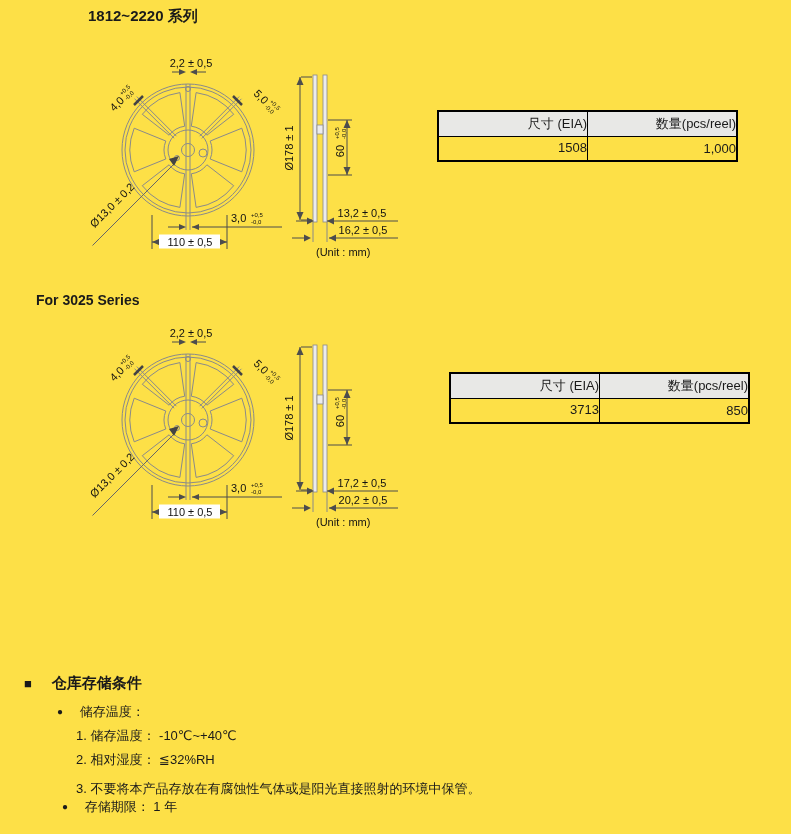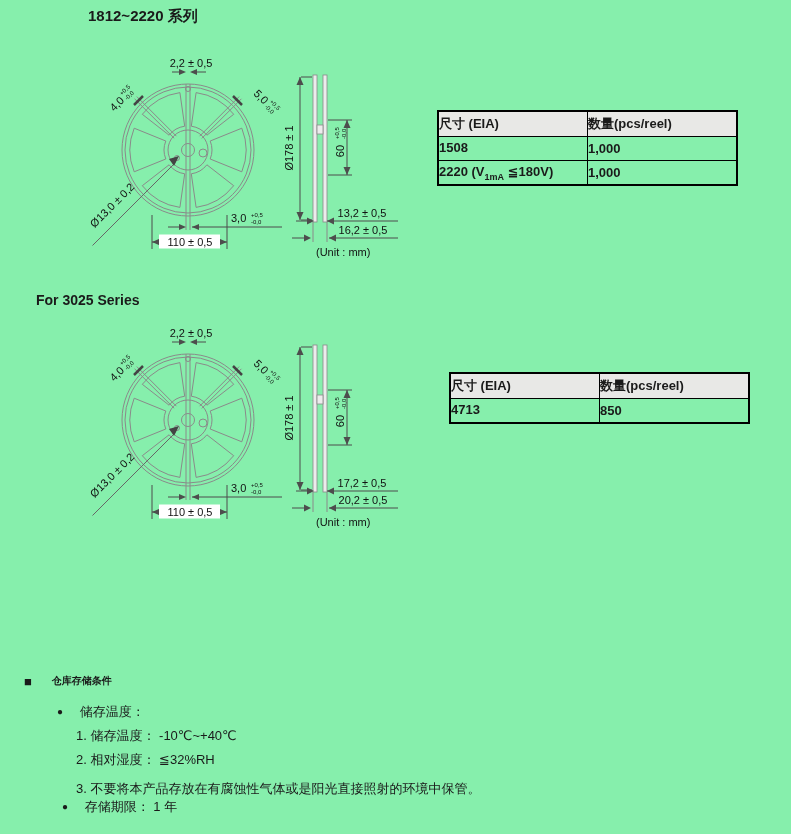--- a/index.html
+++ b/index.html
@@ -1,41 +1,41 @@
 <!DOCTYPE html>
 <html><head>
 <meta charset="utf-8">
 <style>
   html,body{margin:0;padding:0;background:#ffffff;}
   body{font-family:"Liberation Sans","DejaVu Sans",sans-serif;color:#1a1a1a;}
-  .page{position:relative;width:791px;height:834px;background:#86efac;overflow:hidden;}
+  .page{position:relative;width:791px;height:834px;background:#fde047;overflow:hidden;}
 
   .doc-title{position:absolute;left:88px;top:7px;font-size:15px;font-weight:bold;}
   .series2-title{position:absolute;left:36px;top:292px;font-size:14px;font-weight:bold;}
 
   .drawing{position:absolute;left:20px;width:380px;height:230px;}
   #drawing1{top:45px;}
   #drawing2{top:315px;}
   svg text{fill:#111;font-family:"Liberation Sans","DejaVu Sans",sans-serif;}
 
   .qty-table{position:absolute;border-collapse:collapse;table-layout:fixed;}
   #table1{left:437px;top:110px;}
   #table2{left:449px;top:372px;}
-  .qty-table td,.qty-table th{border:1px solid #000;text-align:left;vertical-align:middle;
-      font-size:13px;font-weight:bold;padding:0;height:23px;}
+  .qty-table td,.qty-table th{border:1px solid #000;text-align:right;vertical-align:middle;
+      font-size:13px;font-weight:normal;padding:0;height:23px;}
   .qty-table th{background:#e8e8e6;height:24px;}
   .qty-table{border:2px solid #000;}
   .col-size{width:148px;}
   .col-qty{width:148px;}
   .qty-table sub{font-size:9px;}
 
   .storage{position:absolute;left:0;top:674px;width:791px;}
   .st-heading-row{position:absolute;left:24px;top:0;display:flex;align-items:center;}
   .sq-bullet{display:inline-block;font-size:13px;line-height:13px;margin-right:20px;}
-  .st-heading{font-size:10px;font-weight:bold;}
+  .st-heading{font-size:15px;font-weight:bold;}
   .st-row{position:absolute;font-size:13px;}
   .round-bullet{font-size:10px;margin-right:13px;vertical-align:1px;}
   .st-cond{left:57px;top:29px;}
   .st-item{left:76px;}
   .st-item1{top:53px;}
   .st-item2{top:77px;}
   .st-item3{top:106px;}
   .st-period{left:62px;top:124px;}
 </style>
 </head>
@@ -170,24 +170,20 @@
   <table id="table1" class="qty-table">
     <tbody>
         <tr>
       <th class="col-size">尺寸 (EIA)</th>
       <th class="col-qty">数量(pcs/reel)</th>
     </tr>
     <tr>
       <td><span>1508</span><sub></sub><span></span></td>
       <td>1,000</td>
     </tr>
-    <tr>
-      <td><span>2220 (V</span><sub>1mA</sub><span> ≦180V)</span></td>
-      <td>1,000</td>
-    </tr>
   </tbody>
     </table>
 
   <div class="series2-title">For 3025 Series</div>
 
   <svg id="drawing2" class="drawing" viewBox="0 0 380 230">
     <use href="#reelgeo" xlink:href="#reelgeo"></use>
     <text x="171" y="22" font-size="11" text-anchor="middle">2,2 ± 0,5</text>
     <g transform="translate(100,57) rotate(-45)">
       <text x="4" y="3" font-size="11" text-anchor="end">4,0</text>
@@ -219,21 +215,21 @@
     <text x="296" y="211" font-size="11">(Unit : mm)</text>
   </svg>
 
   <table id="table2" class="qty-table">
     <tbody>
         <tr>
       <th class="col-size">尺寸 (EIA)</th>
       <th class="col-qty">数量(pcs/reel)</th>
     </tr>
     <tr>
-      <td><span>4713</span><sub></sub><span></span></td>
+      <td><span>3713</span><sub></sub><span></span></td>
       <td>850</td>
     </tr>
   </tbody>
     </table>
 
   <div class="storage">
     <div class="st-heading-row">
       <span class="sq-bullet">■</span>
       <span class="st-heading">仓库存储条件</span>
     </div>

